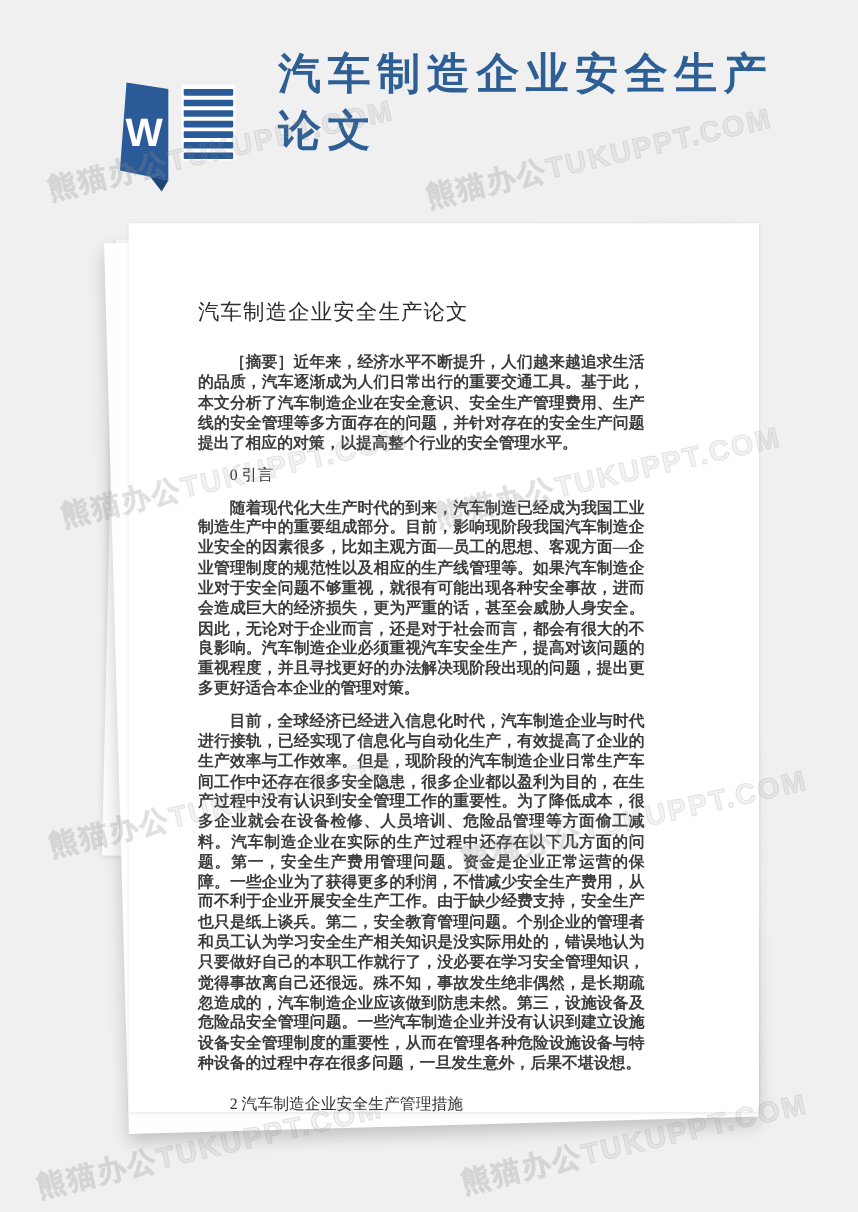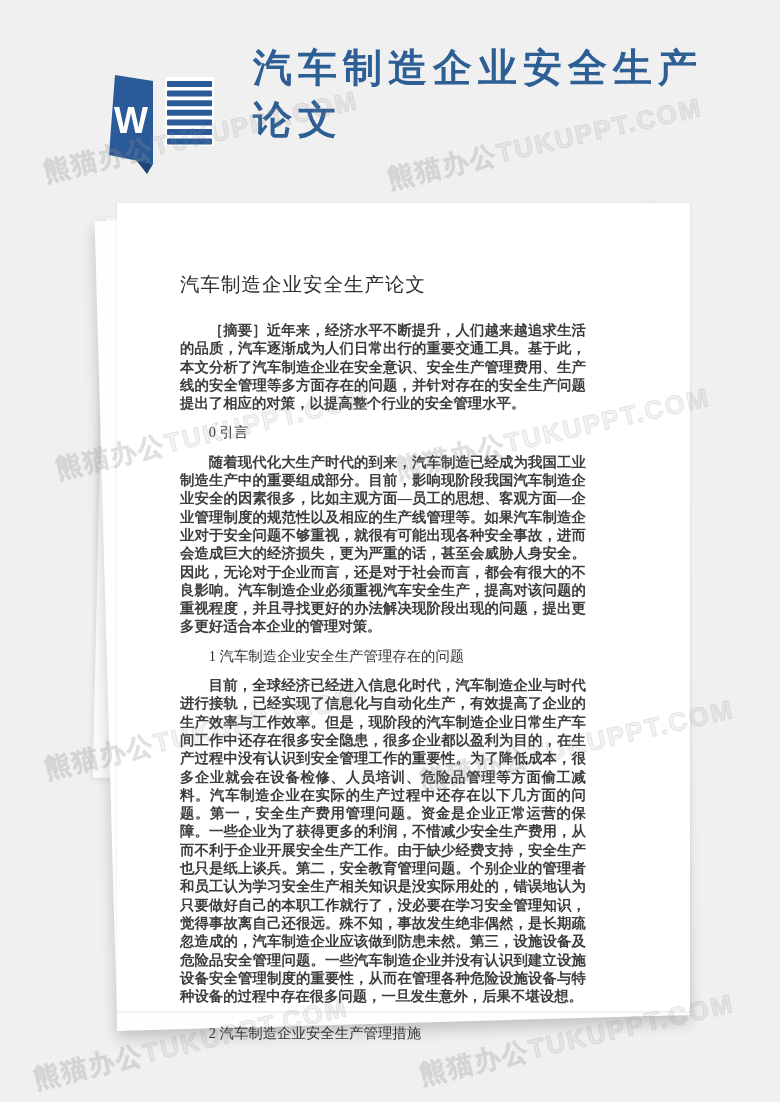--- a/index.html
+++ b/index.html
@@ -85,21 +85,20 @@
 <div class="sheet-back2"></div>
 <div class="sheet-back"></div>
 
 <div class="sheet-main">
   <div class="doc">
     <div class="doc-title">汽车制造企业安全生产论文</div>
     <p>［摘要］近年来，经济水平不断提升，人们越来越追求生活的品质，汽车逐渐成为人们日常出行的重要交通工具。基于此，本文分析了汽车制造企业在安全意识、安全生产管理费用、生产线的安全管理等多方面存在的问题，并针对存在的安全生产问题提出了相应的对策，以提高整个行业的安全管理水平。</p>
     <div id="doc-sections">
         <div class="sec-heading">0 引言</div>
         <p>随着现代化大生产时代的到来，汽车制造已经成为我国工业制造生产中的重要组成部分。目前，影响现阶段我国汽车制造企业安全的因素很多，比如主观方面—员工的思想、客观方面—企业管理制度的规范性以及相应的生产线管理等。如果汽车制造企业对于安全问题不够重视，就很有可能出现各种安全事故，进而会造成巨大的经济损失，更为严重的话，甚至会威胁人身安全。因此，无论对于企业而言，还是对于社会而言，都会有很大的不良影响。汽车制造企业必须重视汽车安全生产，提高对该问题的重视程度，并且寻找更好的办法解决现阶段出现的问题，提出更多更好适合本企业的管理对策。</p>
-        <div class="sec-heading">1 汽车制造企业安全生产管理存在的问题</div>
         <p>目前，全球经济已经进入信息化时代，汽车制造企业与时代进行接轨，已经实现了信息化与自动化生产，有效提高了企业的生产效率与工作效率。但是，现阶段的汽车制造企业日常生产车间工作中还存在很多安全隐患，很多企业都以盈利为目的，在生产过程中没有认识到安全管理工作的重要性。为了降低成本，很多企业就会在设备检修、人员培训、危险品管理等方面偷工减料。汽车制造企业在实际的生产过程中还存在以下几方面的问题。第一，安全生产费用管理问题。资金是企业正常运营的保障。一些企业为了获得更多的利润，不惜减少安全生产费用，从而不利于企业开展安全生产工作。由于缺少经费支持，安全生产也只是纸上谈兵。第二，安全教育管理问题。个别企业的管理者和员工认为学习安全生产相关知识是没实际用处的，错误地认为只要做好自己的本职工作就行了，没必要在学习安全管理知识，觉得事故离自己还很远。殊不知，事故发生绝非偶然，是长期疏忽造成的，汽车制造企业应该做到防患未然。第三，设施设备及危险品安全管理问题。一些汽车制造企业并没有认识到建立设施设备安全管理制度的重要性，从而在管理各种危险设施设备与特种设备的过程中存在很多问题，一旦发生意外，后果不堪设想。</p>
         <div class="sec-heading last">2 汽车制造企业安全生产管理措施</div>
       </div>
   </div>
 </div>
 
 <div id="wm-layer">
     <span class="wm" style="left: 44px; top: 155px;">熊猫办公TUKUPPT.COM</span>
     <span class="wm" style="left: 388px; top: 162px;">熊猫办公TUKUPPT.COM</span>
     <span class="wm" style="left: 56px; top: 452px;">熊猫办公TUKUPPT.COM</span>

